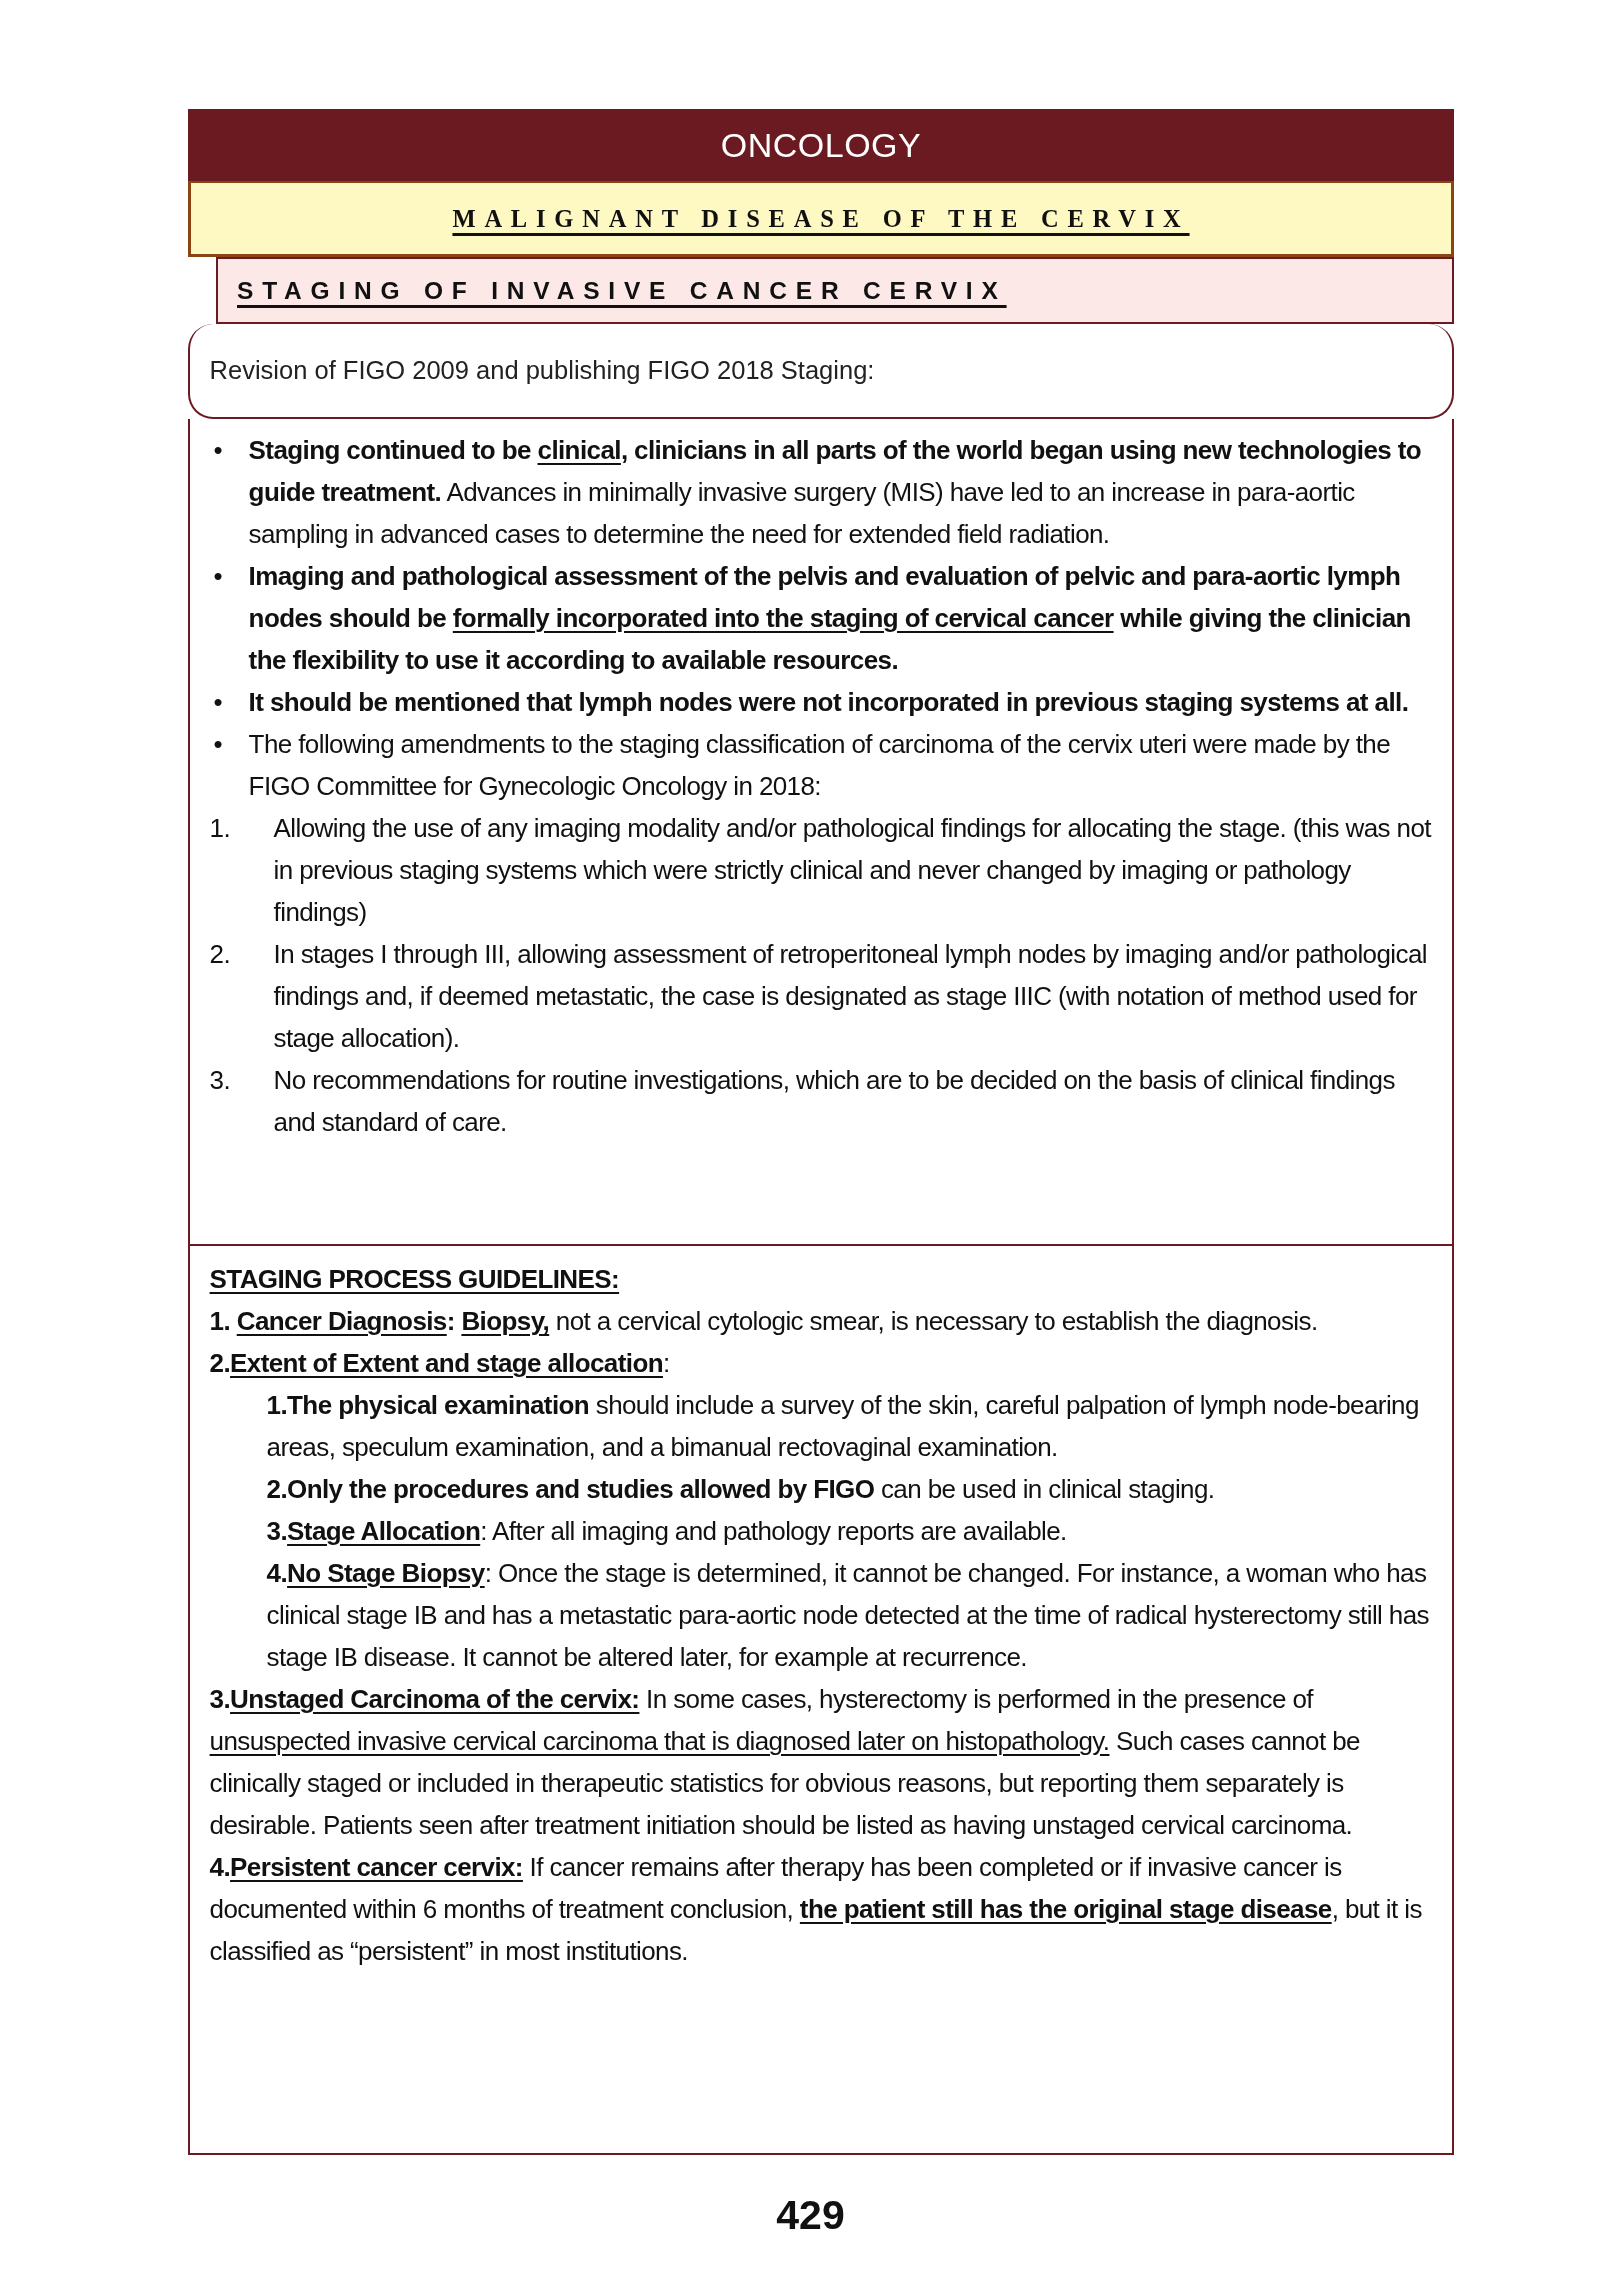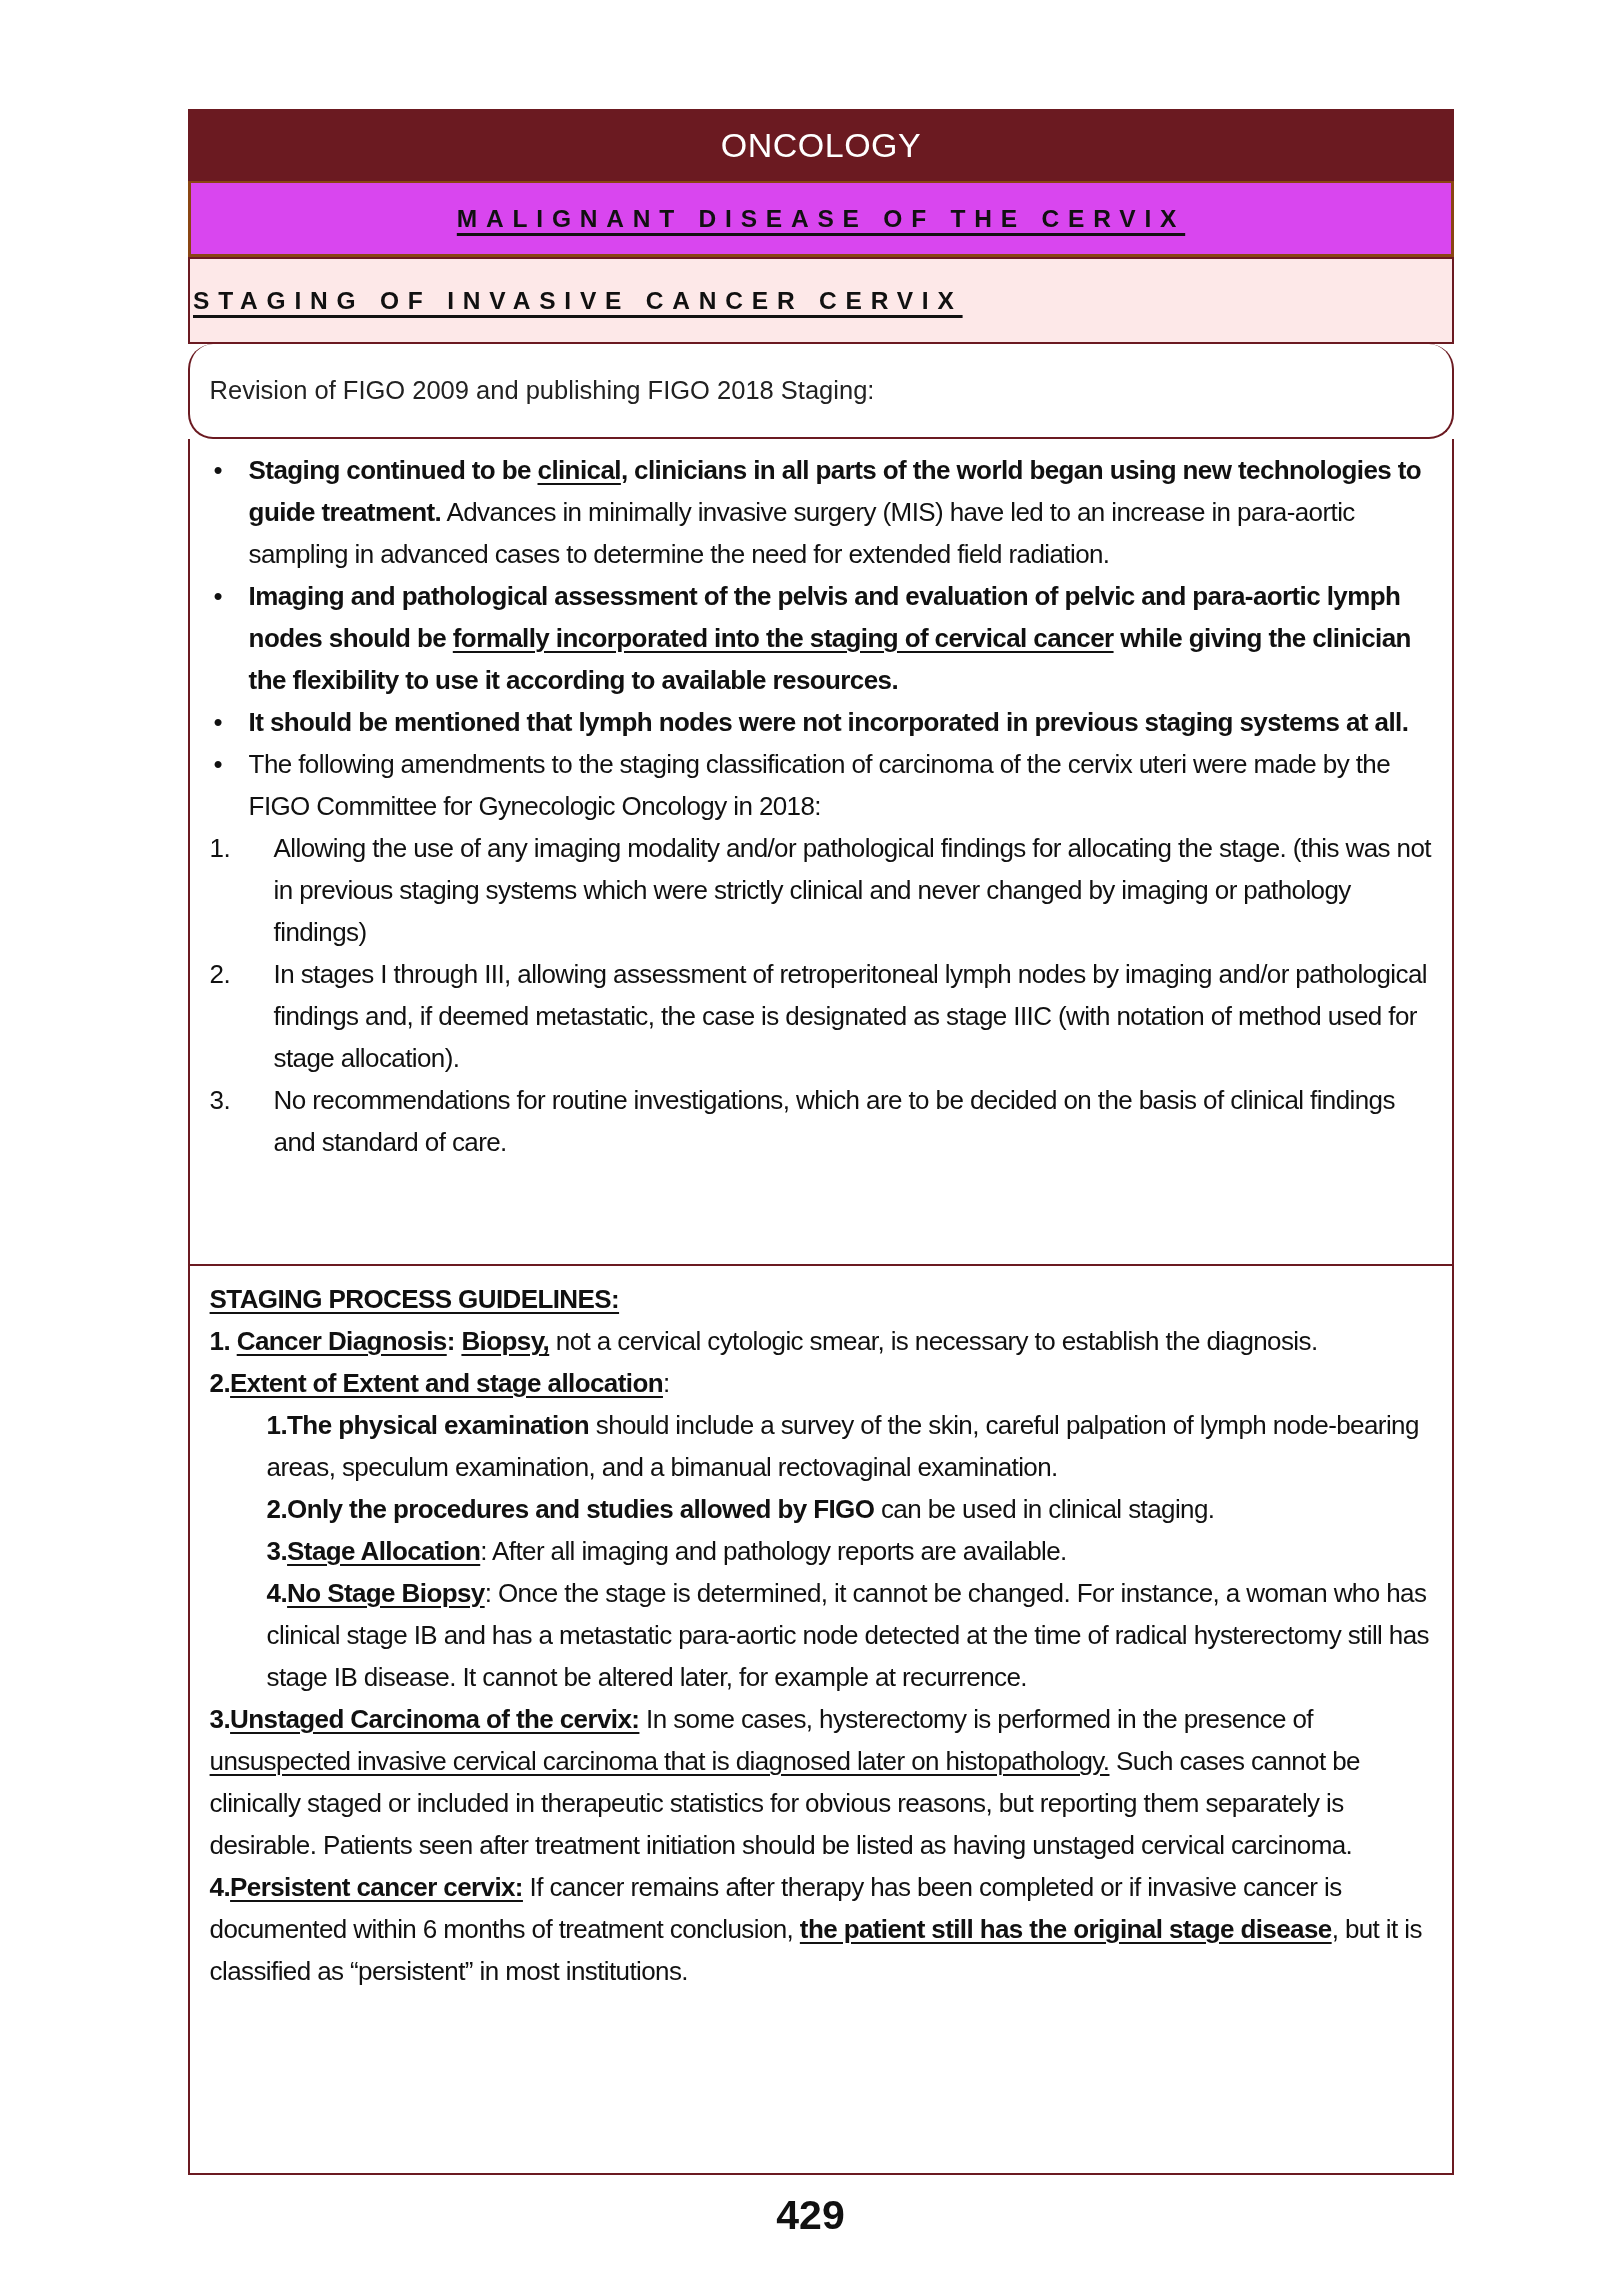--- a/index.html
+++ b/index.html
@@ -1,22 +1,22 @@
 <!DOCTYPE html>
 <html><head>
 <meta charset="utf-8">
 <style>
   html, body { margin: 0; padding: 0; background: #ffffff; }
   body { width: 1621px; height: 2293px; position: relative; font-family: "Liberation Sans", sans-serif; color: #111; }
   .box { position: absolute; left: 188px; top: 109px; width: 1266px; box-sizing: border-box; }
   .hdr { height: 72px; background: #6b1a21; color: #fff; display: flex; align-items: center; justify-content: center; font-size: 34px; letter-spacing: 0.5px; }
-  .title-row { height: 76px; box-sizing: border-box; border: 3.9px solid #8a4513; border-top-width: 2.9px; background: #d946ef; display: flex; align-items: center; justify-content: center; }
+  .title-row { height: 76px; box-sizing: border-box; border: 3.9px solid #8a4513; border-top-width: 2.9px; background: #fef9c3; display: flex; align-items: center; justify-content: center; font-family: Liberation Serif, serif; }
   .title { font-weight: bold; font-size: 24.5px; letter-spacing: 8.8px; text-decoration: underline; text-decoration-thickness: 2.9px; text-underline-offset: 5.9px; }
   .sec { box-sizing: border-box; border-left: 2.9px solid #6b1a21; border-right: 2.9px solid #6b1a21; border-bottom: 2.9px solid #6b1a21; }
-  .pink { height: 87px; background: #fde8e8; display: flex; align-items: center; padding-left: 3px; border-top: 2.9px solid #6b1a21; }
+  .pink { height: 67px; background: #fde8e8; display: flex; align-items: center; padding-left: 19px; border-top: 2.9px solid #6b1a21; margin-left: 28px; }
   .subtitle { font-weight: bold; font-size: 24.5px; letter-spacing: 8.8px; text-decoration: underline; text-decoration-thickness: 2.9px; text-underline-offset: 5.9px; }
   .rev { height: 95px; display: flex; align-items: center; padding-left: 19.6px; font-size: 25.5px; color: #222; border-radius: 25px; }
   .txt { font-size: 26px; line-height: 42px; letter-spacing: -0.6px; }
   .bullets { height: 827px; padding: 9.8px 19.6px 0 19.6px; }
   .staging { height: 909px; padding: 11.8px 19.6px 0 19.6px; border-bottom-width: 2.9px; }
   ul.bl { list-style: none; margin: 0; padding: 0; }
   ul.bl li { position: relative; padding-left: 39px; }
   ul.bl li .dot { position: absolute; left: 3.9px; top: 0; }
   ol.nl { list-style: none; margin: 0; padding: 0; }
   ol.nl li { position: relative; padding-left: 64px; }

